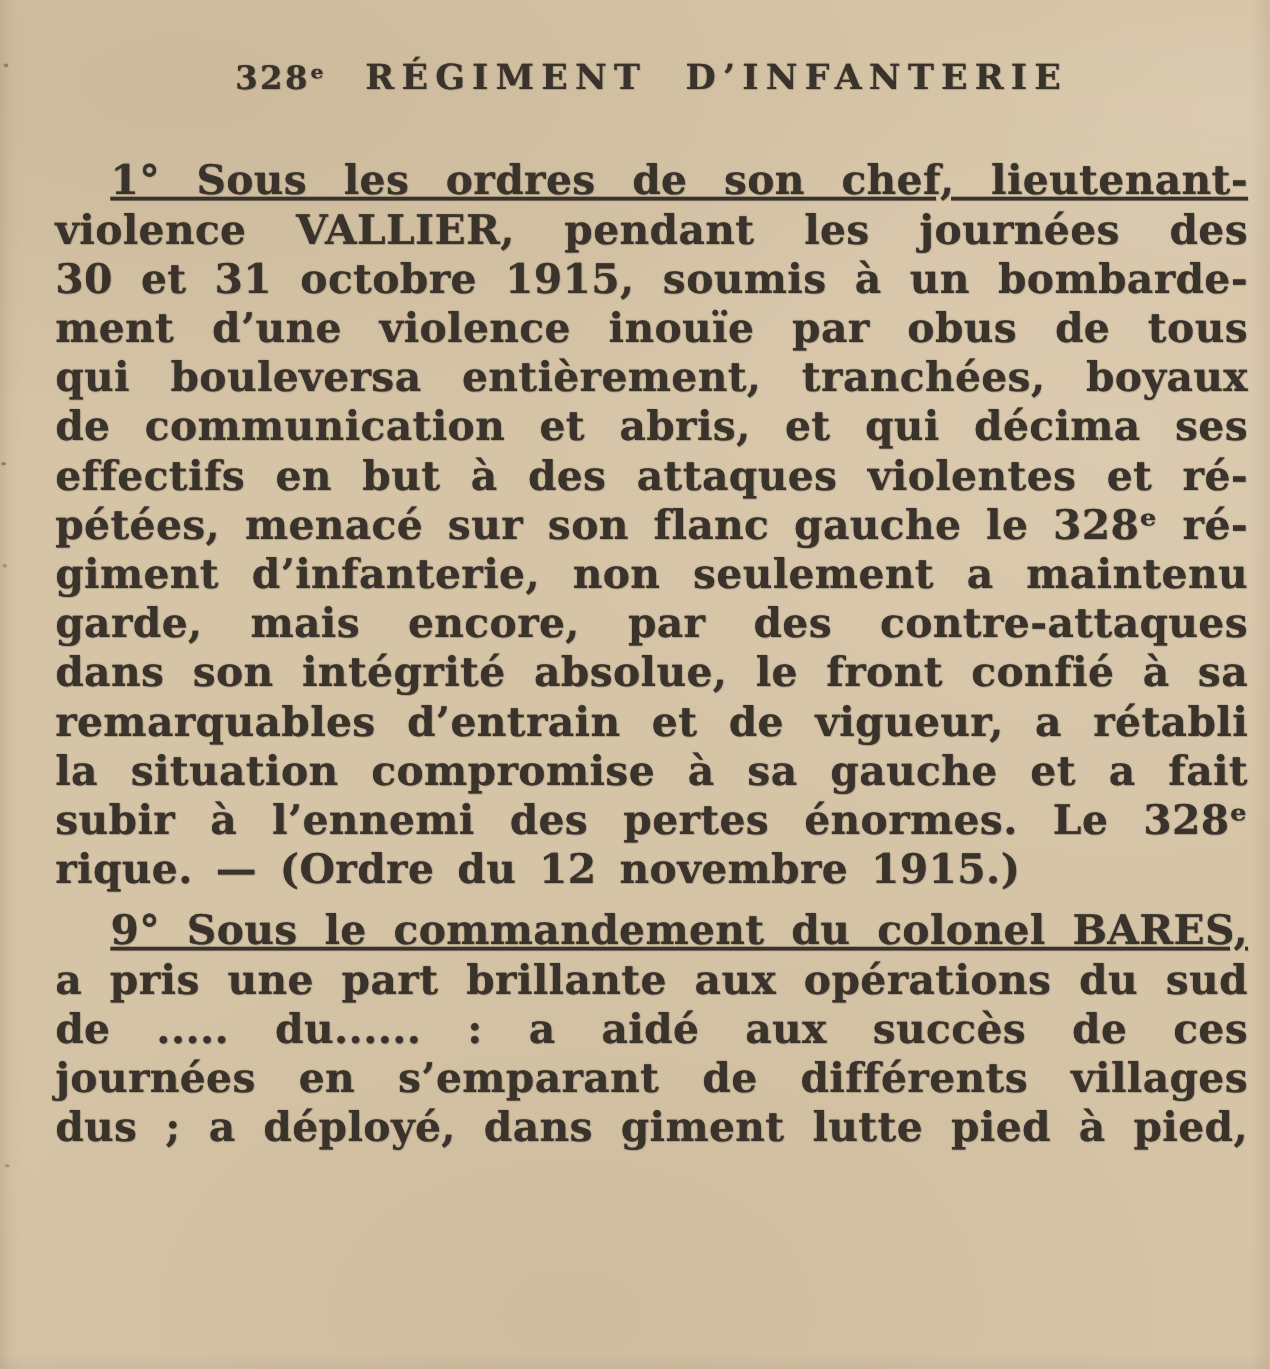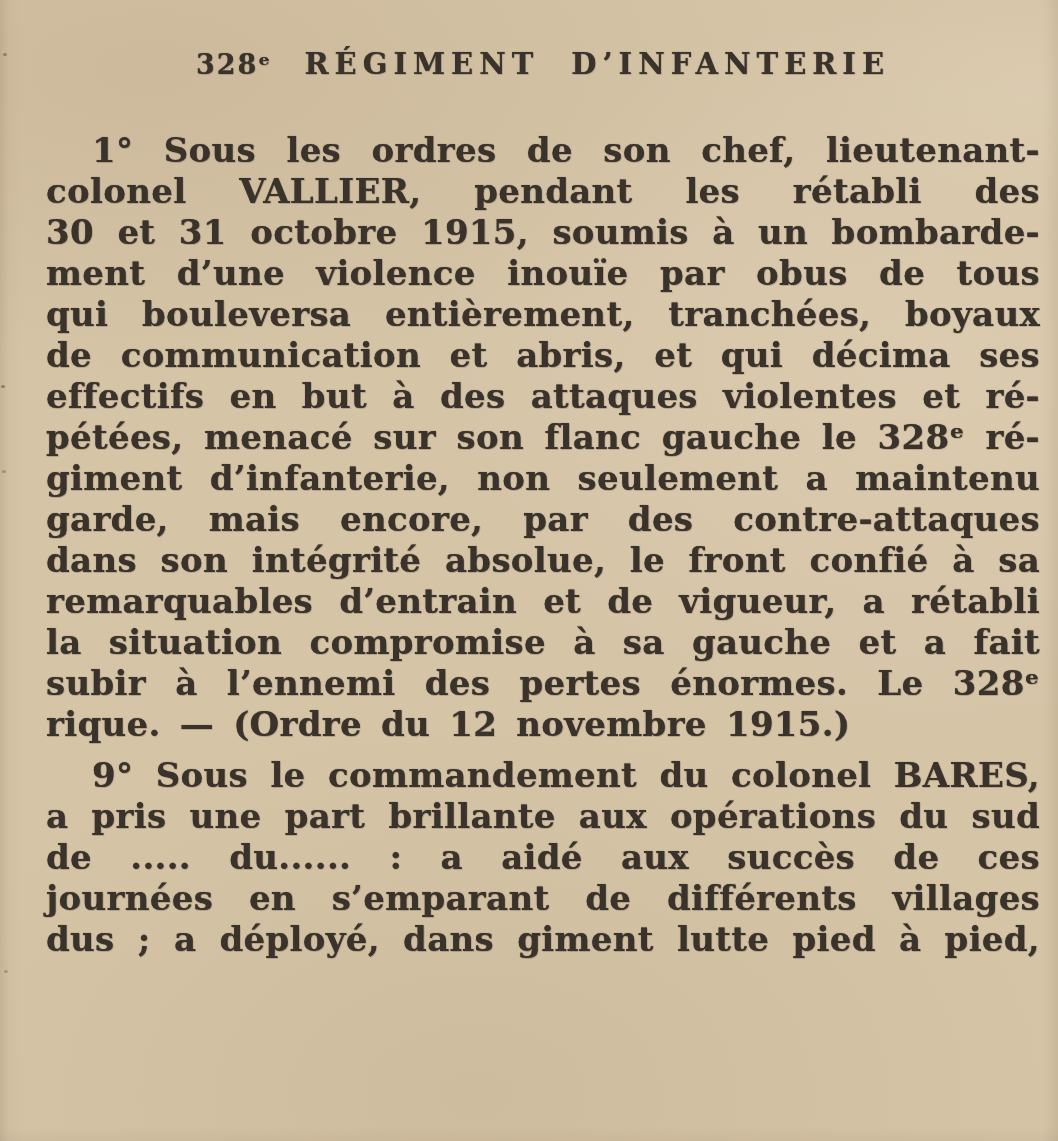--- a/index.html
+++ b/index.html
@@ -41,21 +41,21 @@
   .para-2{margin-top:10px;}
   .line{
     font-weight:bold;
     font-size:34px;
     line-height:41px;
     letter-spacing:0.3px;
     word-spacing:3px;
     text-align:justify;
     text-align-last:justify;
   }
-  .line.indent{text-indent:46px;}
+  .line.indent{text-indent:46px;text-decoration:underline;}
   .line.plain{text-align:center;text-align-last:left;word-spacing:7px;}
   
   .specks{
     position:absolute;top:0;left:0;width:4px;height:3px;border-radius:50%;
     background:rgba(58,50,40,0.45);
     transform:translate(1px,339px);
     box-shadow:
       1px 85px 0 0 rgba(58,50,40,0.30),
       3px 585px 0 0 rgba(58,50,40,0.28),
       6px 786px 0 -1px rgba(58,50,40,0.25),
@@ -67,21 +67,21 @@
 
 <div class="page ink">
 
   <div class="doc-title">
     <span class="reg-num">328ᵉ</span>
     <span>RÉGIMENT D’INFANTERIE</span>
   </div>
 
   <div class="paragraph para-1">
     <div class="line indent">1° Sous les ordres de son chef, lieutenant-</div>
-    <div class="line">colonel VALLIER, pendant les rétabli des</div>
+    <div class="line">violence VALLIER, pendant les journées des</div>
     <div class="line">30 et 31 octobre 1915, soumis à un bombarde-</div>
     <div class="line">ment d’une violence inouïe par obus de tous</div>
     <div class="line">qui bouleversa entièrement, tranchées, boyaux</div>
     <div class="line">de communication et abris, et qui décima ses</div>
     <div class="line">effectifs en but à des attaques violentes et ré-</div>
     <div class="line">pétées, menacé sur son flanc gauche le 328ᵉ ré-</div>
     <div class="line">giment d’infanterie, non seulement a maintenu</div>
     <div class="line">garde, mais encore, par des contre-attaques</div>
     <div class="line">dans son intégrité absolue, le front confié à sa</div>
     <div class="line">remarquables d’entrain et de vigueur, a rétabli</div>

